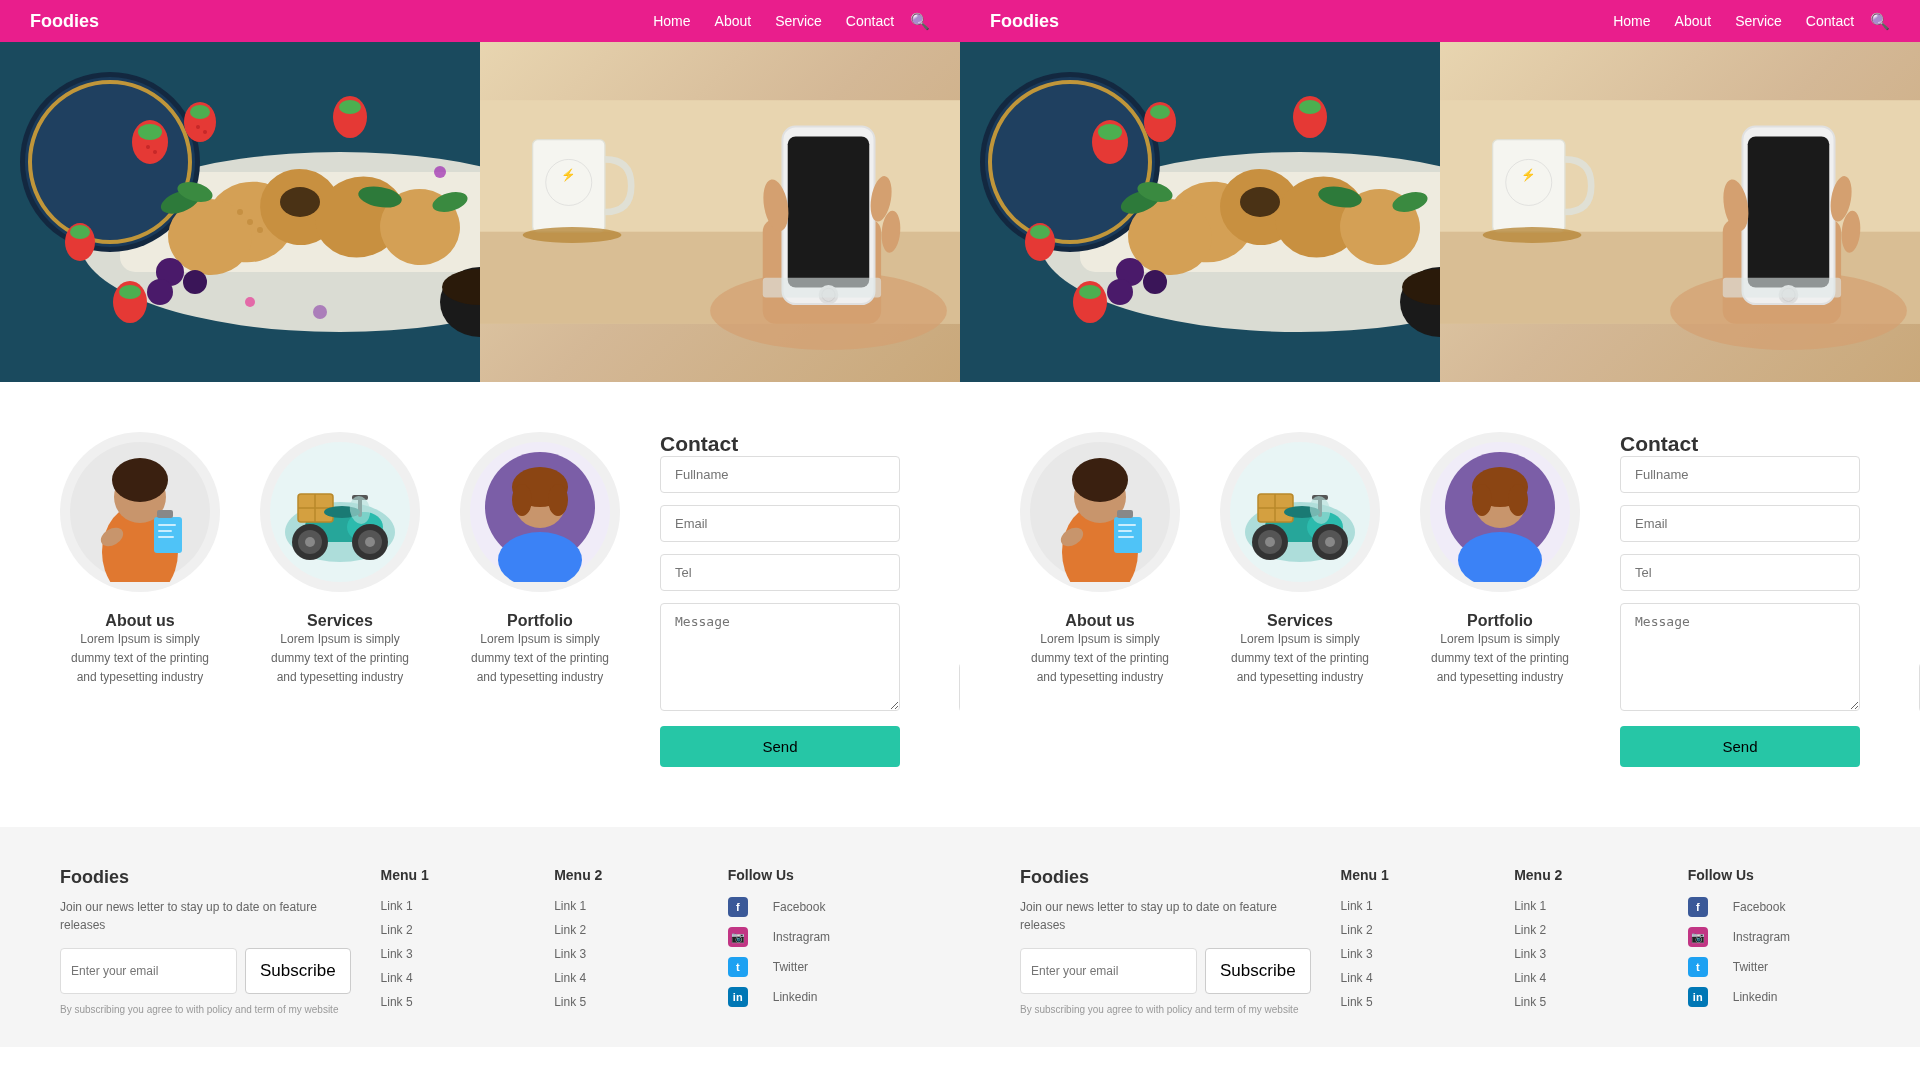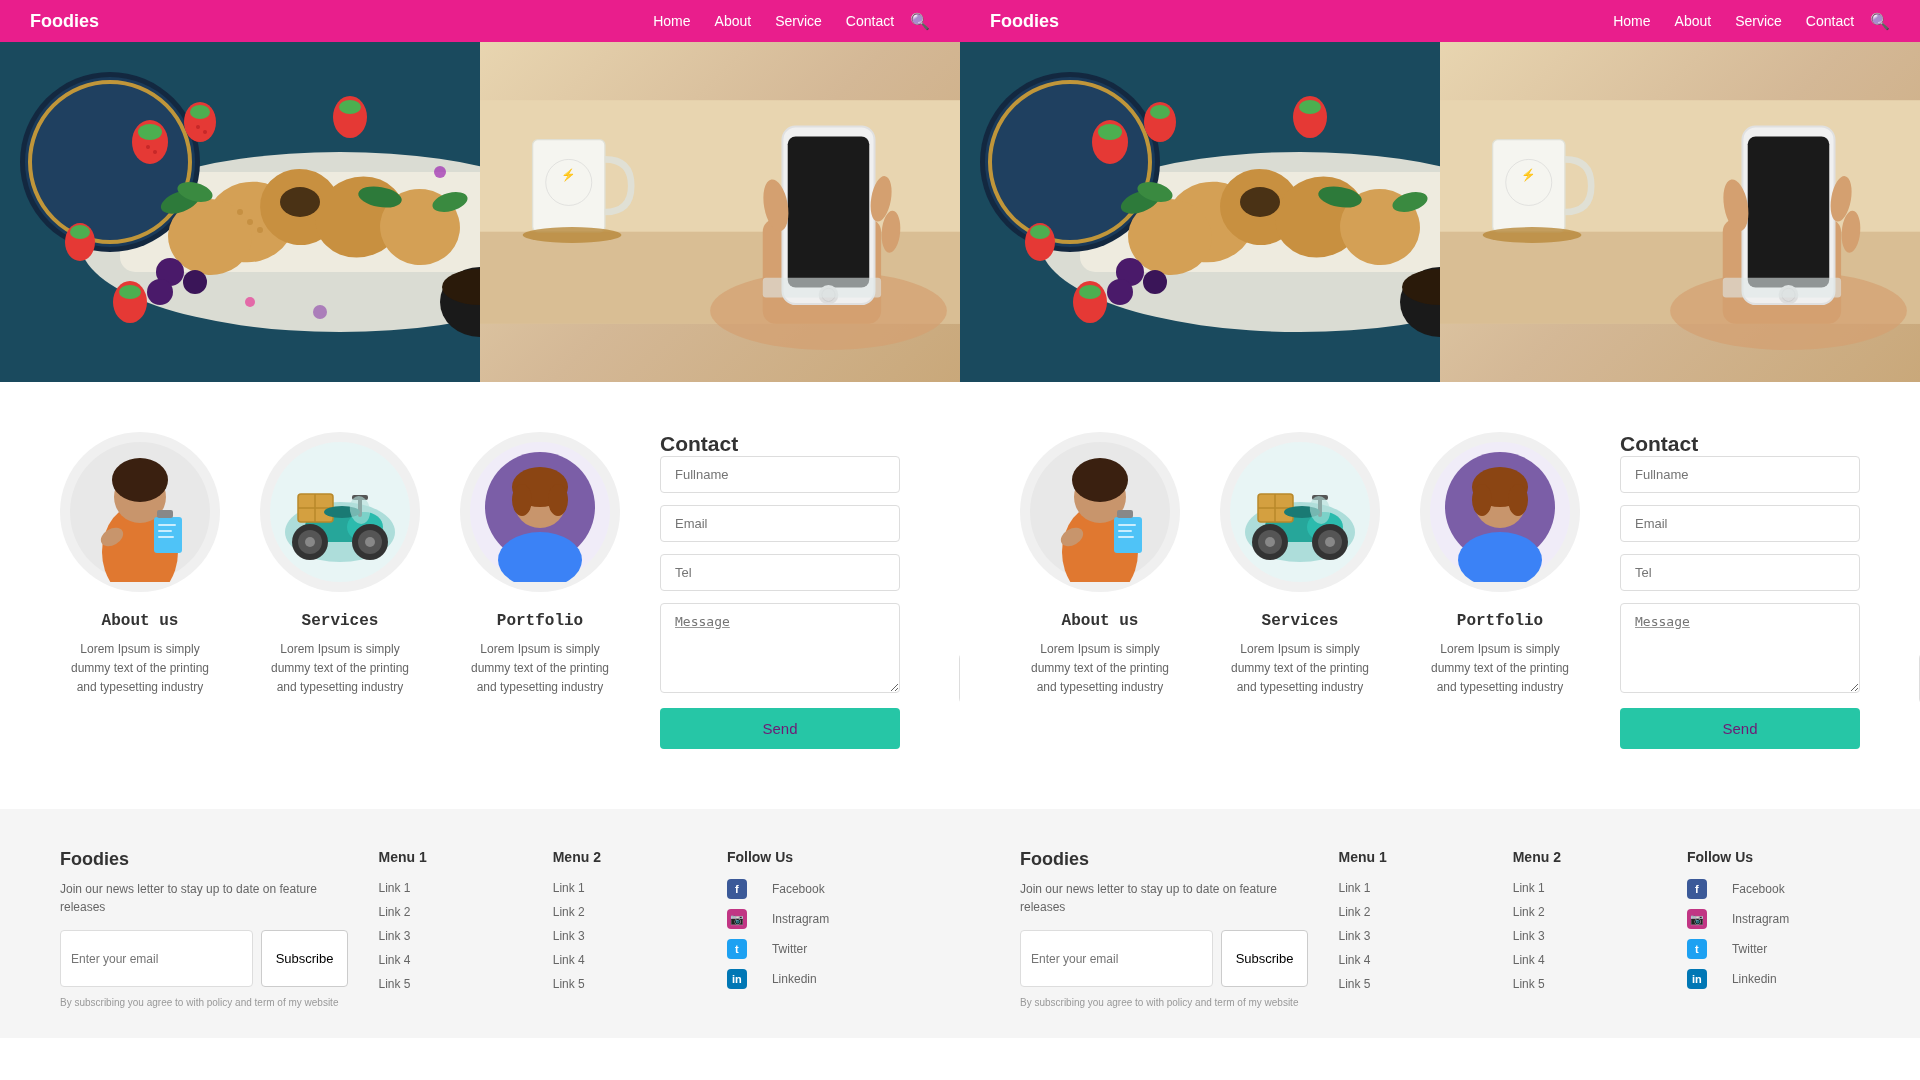--- a/index.html
+++ b/index.html
@@ -84,68 +84,65 @@
       margin: 0 auto 20px;
       display: flex;
       align-items: center;
       justify-content: center;
       overflow: hidden;
       position: relative;
     }
     .feature-card h3 {
       font-size: 16px;
       font-weight: bold;
-      margin-bottom: 10px;
-      font-family: Liberation Mono, monospace;
     }
     .feature-card p {
       font-size: 12px;
       color: #666;
       line-height: 1.6;
     }
     .contact-form input,
     .contact-form textarea {
       width: 100%;
       padding: 10px 14px;
       border: 1px solid #ddd;
       border-radius: 4px;
       margin-bottom: 12px;
       font-size: 13px;
       color: #999;
       outline: none;
     }
     .contact-form textarea {
-      height: 90px;
+      height: 108px;
       resize: vertical;
-      text-decoration: underline;
     }
     .send-btn {
       width: 100%;
       padding: 12px;
       background: #26c6a6;
-      color: #701a75;
+      color: #000000;
       border: none;
       border-radius: 4px;
       font-size: 15px;
       cursor: pointer;
     }
     .footer-email-input {
       flex: 1;
       padding: 8px 10px;
       border: 1px solid #ddd;
       border-radius: 4px;
       font-size: 12px;
       color: #999;
     }
     .footer-subscribe-btn {
-      padding: 20px 14px;
+      padding: 12px 14px;
       background: #fff;
       border: 1px solid #ccc;
       border-radius: 4px;
-      font-size: 13px;
+      font-size: 17px;
       cursor: pointer;
     }
     .social-item {
       display: flex;
       align-items: center;
       gap: 8px;
       margin-bottom: 10px;
     }
     .social-icon {
       width: 20px;

